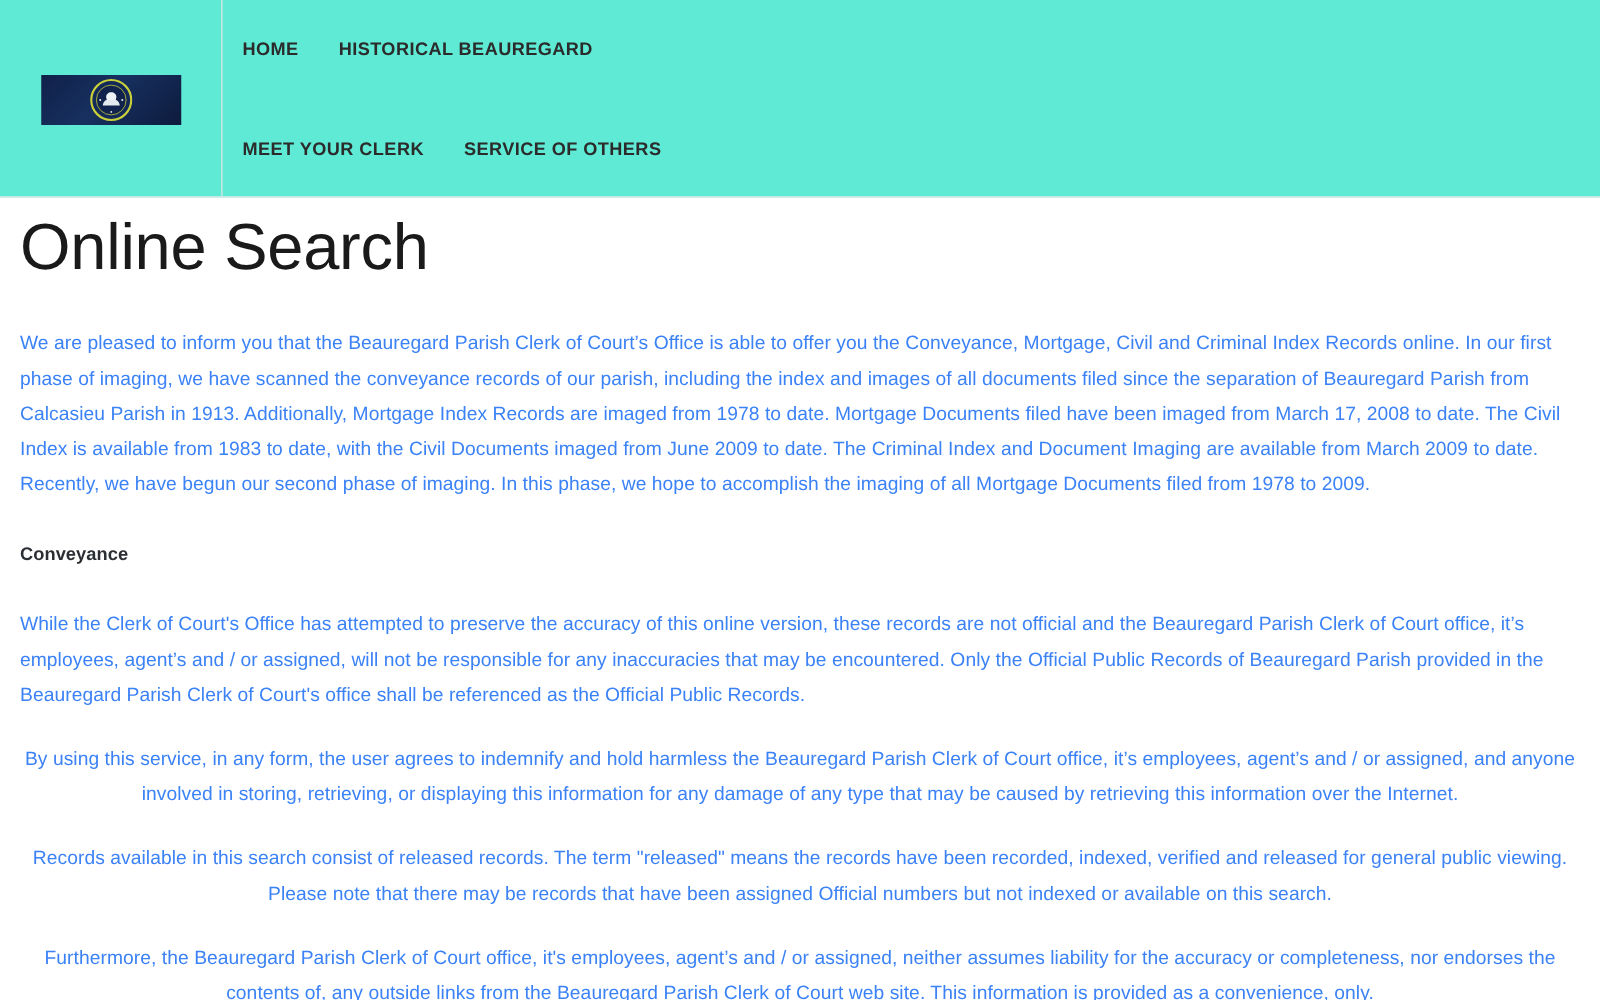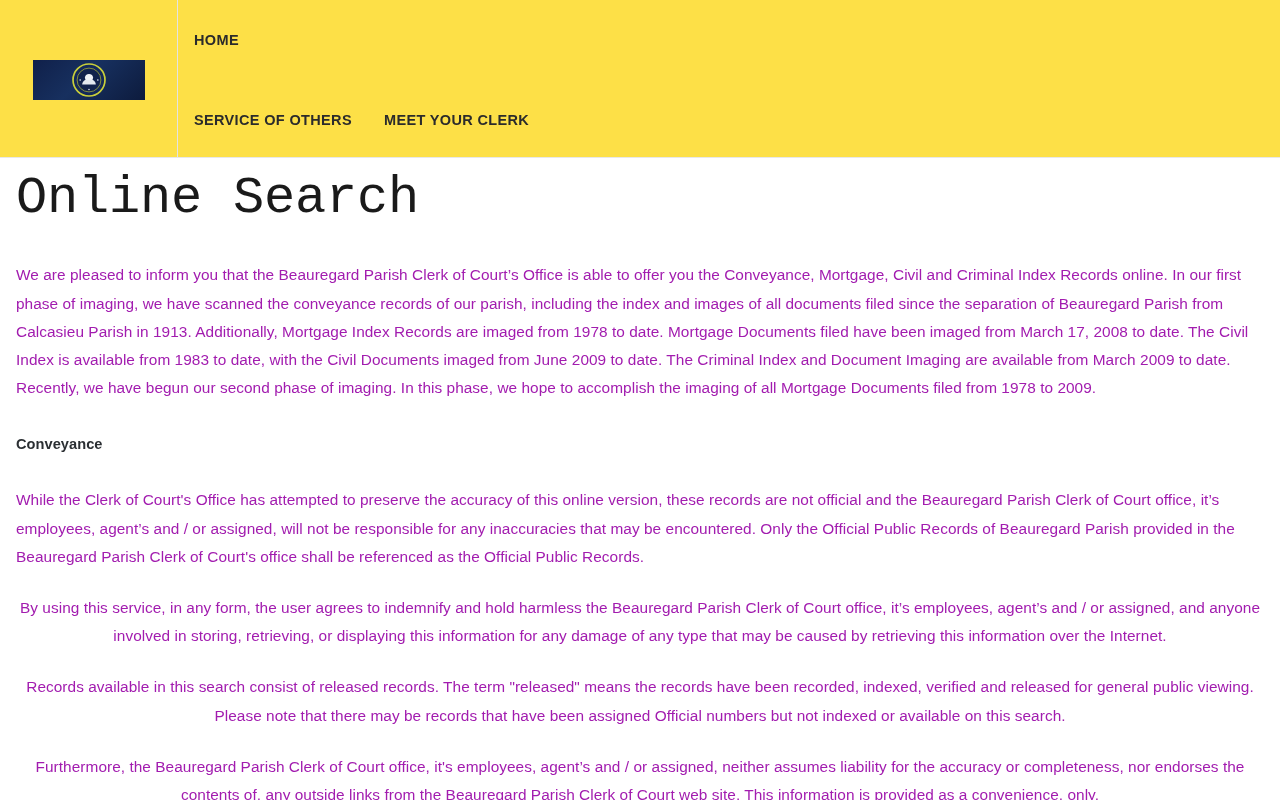--- a/index.html
+++ b/index.html
@@ -13,21 +13,21 @@
     font-family: "Liberation Sans", sans-serif;
     color: #3c4043;
     overflow: hidden;
   }
 
   
   .site-header {
     position: relative;
     width: 1280px;
     height: 158px;
-    background: #fde047;
+    background: #5eead4;
     border-bottom: 1px solid #e8e8e8;
     box-sizing: border-box;
   }
 
   .brand {
     position: absolute;
     left: 0px;
     top: 0px;
     width: 178px;
     height: 157px;
@@ -130,34 +130,34 @@
   .content {
     position: relative;
     padding: 0 16px;
     box-sizing: border-box;
     width: 1280px;
   }
 
   .page-title {
     margin: 0;
     padding-top: 10px;
-    font-family: Liberation Mono, monospace;
+    font-family: Liberation Sans, sans-serif;
     font-size: 52px;
     font-weight: 400;
     line-height: 1.18;
     color: #1a1a1a;
     letter-spacing: -0.2px;
   }
 
   .body-text {
     margin: 0;
     padding-top: 32px;
     font-size: 15.4px;
     line-height: 28.2px;
-    color: #a21caf;
+    color: #3b82f6;
     letter-spacing: 0.05px;
   }
 
   .section-label {
     margin: 0;
     padding-top: 30px;
     font-size: 14.6px;
     font-weight: 700;
     line-height: 24px;
     color: #2b2f33;
@@ -192,35 +192,38 @@
 
     <div class="nav-row nav-row-1">
       <ul class="nav-list">
 
         <li class="nav-item">
           <a class="nav-link" href="#">HOME</a>
         </li>
 
 
 
+        <li class="nav-item">
+          <a class="nav-link" href="#">HISTORICAL BEAUREGARD</a>
+        </li>
 
 
 
       </ul>
     </div>
 
     <div class="nav-row nav-row-2">
       <ul class="nav-list">
 
         <li class="nav-item">
+          <a class="nav-link" href="#">MEET YOUR CLERK</a>
+        </li>
+
+        <li class="nav-item">
           <a class="nav-link" href="#">SERVICE OF OTHERS</a>
-        </li>
-
-        <li class="nav-item">
-          <a class="nav-link" href="#">MEET YOUR CLERK</a>
         </li>
 
       </ul>
     </div>
 
   </nav>
 
 </header>
 
 <main class="content">

